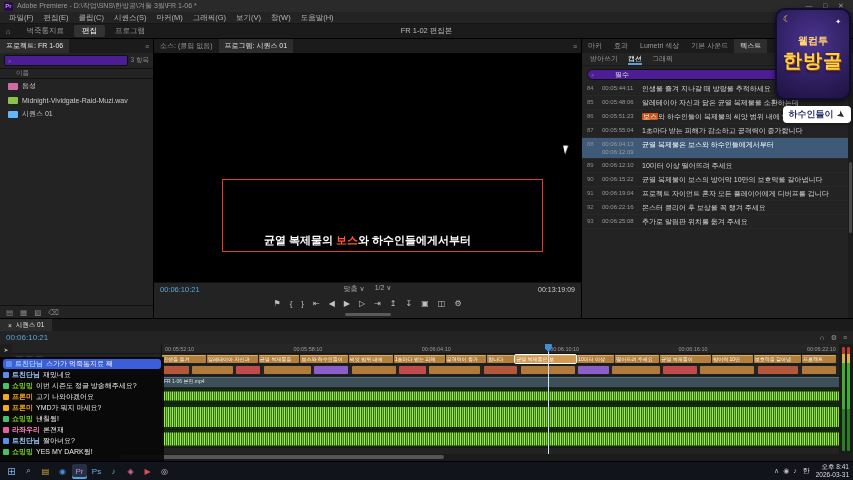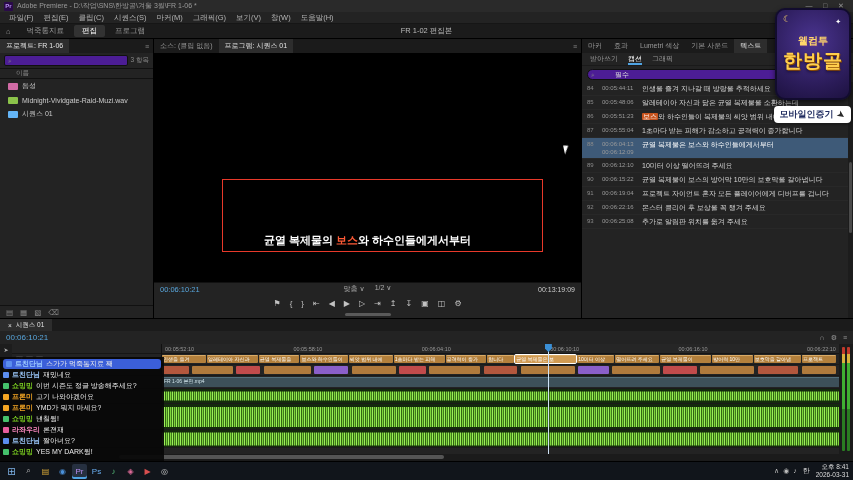--- a/index.html
+++ b/index.html
@@ -573,21 +573,21 @@
       </div>
     </div>
 
   <div class="logo">
     <span class="logo-moon">☾</span>
     <span class="logo-sparkle">✦</span>
     <span class="logo-top">웰컴투</span>
     <span class="logo-main">한방골</span>
   </div>
   <div class="mobile-badge">
-    <span>모바일인증기</span>
+    <span>하수인들이</span>
     <span class="badge-cursor">➤</span>
   </div>
 
   <div class="taskbar">
     <span class="tb-icon tb-start">⊞</span>
     <span style="display:contents">
       
     <span class="tb-icon" style="color: rgb(204, 204, 204);">⌕</span><span class="tb-icon" style="color: rgb(232, 181, 58);">▤</span><span class="tb-icon" style="color: rgb(74, 144, 217);">◉</span><span class="tb-icon active" style="color: rgb(183, 142, 240);">Pr</span><span class="tb-icon" style="color: rgb(106, 176, 243);">Ps</span><span class="tb-icon" style="color: rgb(88, 196, 126);">♪</span><span class="tb-icon" style="color: rgb(224, 107, 154);">◈</span><span class="tb-icon" style="color: rgb(217, 79, 79);">▶</span><span class="tb-icon" style="color: rgb(204, 204, 204);">◎</span></span>
     <span class="tb-right">
       <span class="tb-tray">

